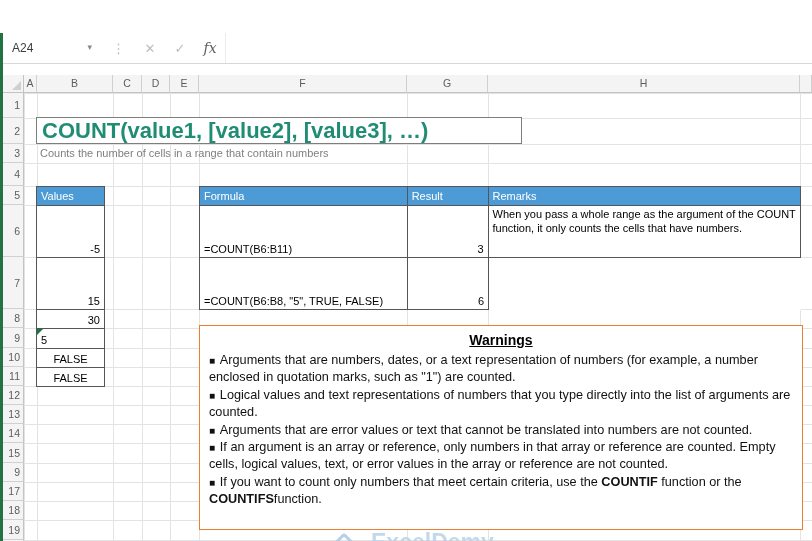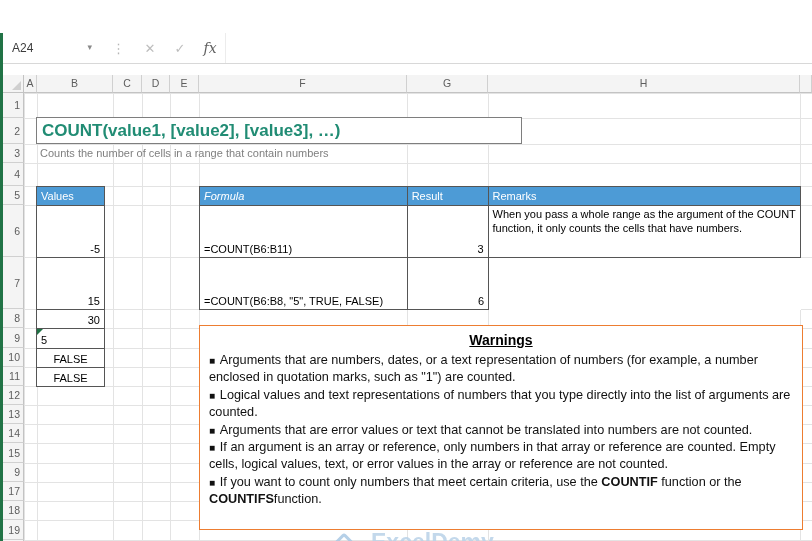--- a/index.html
+++ b/index.html
@@ -30,21 +30,21 @@
          line-height:17px;color:#5d5d5d;z-index:3;}
   .row-h{position:absolute;left:3px;width:21px;background:#f4f4f4;border-right:1px solid #c3c3c3;
          border-bottom:1px solid #d0d0d0;box-sizing:border-box;font-size:10.5px;color:#5d5d5d;
          display:flex;align-items:center;justify-content:flex-end;padding-right:3px;z-index:3;}
   .gv{position:absolute;top:60px;height:481px;width:1px;background:#e3e3e3;z-index:1;}
   .gh{position:absolute;left:24px;width:788px;height:1px;background:#e3e3e3;z-index:1;}
 
   
   .title-box{position:absolute;left:36px;top:84px;width:486px;height:27px;border:1px solid #7e7e7e;
              background:#fff;display:flex;align-items:center;padding-left:5px;box-sizing:border-box;z-index:5;}
-  .title-box span{color:#218c74;font-size:17px;font-weight:600;}
+  .title-box span{color:#218c74;font-size:22px;font-weight:600;}
   .subtitle{position:absolute;left:40px;top:114px;font-size:11px;color:#7f7f7f;z-index:5;}
 
   
   .values-table{position:absolute;left:36px;top:153px;width:69px;background:#fff;
                 border-left:1px solid #555;border-top:1px solid #555;box-sizing:border-box;z-index:5;}
   .vt-header{height:19px;background:#4d9bd6;color:#fff;font-size:11px;display:flex;align-items:center;
              padding-left:4px;border-right:1px solid #555;border-bottom:1px solid #555;box-sizing:border-box;}
   .vt-cell{position:relative;border-right:1px solid #555;border-bottom:1px solid #555;box-sizing:border-box;
            font-size:11px;color:#000;display:flex;align-items:flex-end;padding:1px 4px 2px 4px;background:#fff;}
   .al-right{justify-content:flex-end;}
@@ -193,21 +193,21 @@
           <span>FALSE</span>
         </div>
         <div class="vt-cell al-center" style="height: 19px;">
           <span>FALSE</span>
         </div>
       </div>
   </div>
 
   <div class="formula-table">
     <div class="ft-row" id="ftHead">
-        <div class="ft-cell ft-h" style="width: 208px; font-style: italic;">Formula</div>
+        <div class="ft-cell ft-h" style="width: 208px;">Formula</div>
         <div class="ft-cell ft-h" style="width: 81px;">Result</div>
         <div class="ft-cell ft-h" style="width: 313px;">Remarks</div>
       </div>
     <div id="ftBody">
         <div class="ft-row">
           <div class="ft-cell ft-formula" style="width: 208px;">
             <span>=COUNT(B6:B11)</span>
           </div>
           <div class="ft-cell ft-result" style="width: 81px;">
             <span>3</span>

